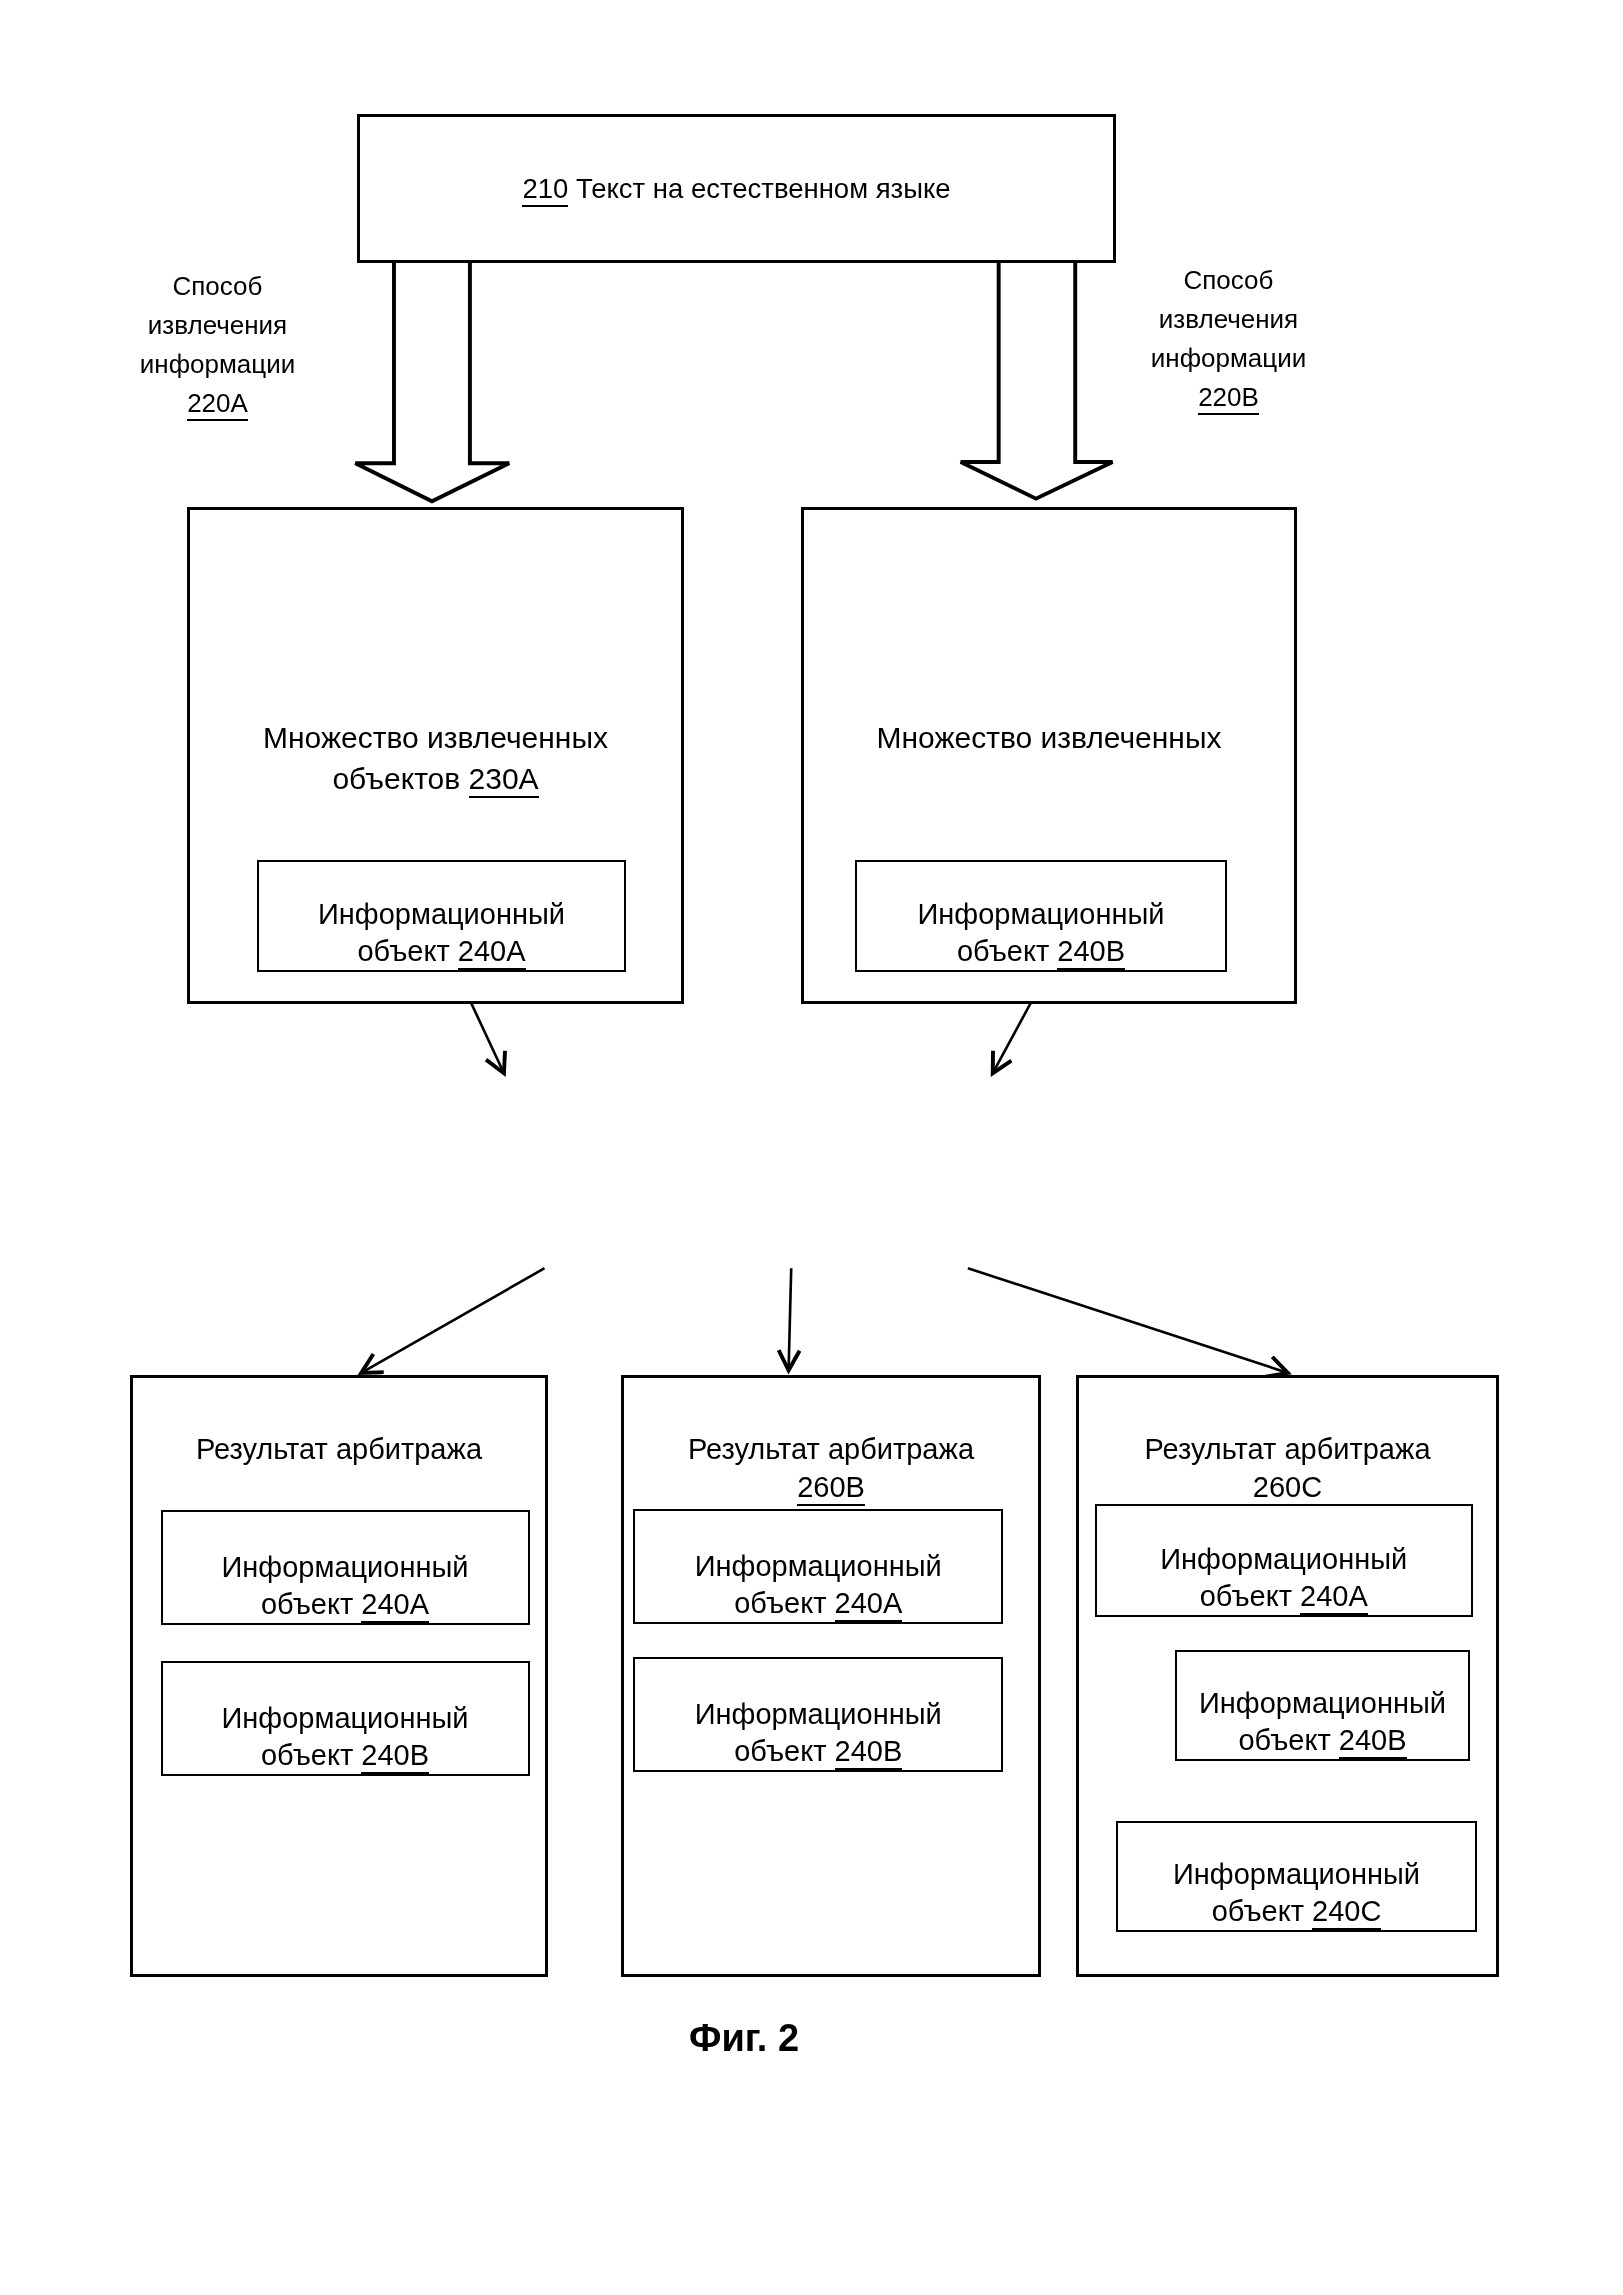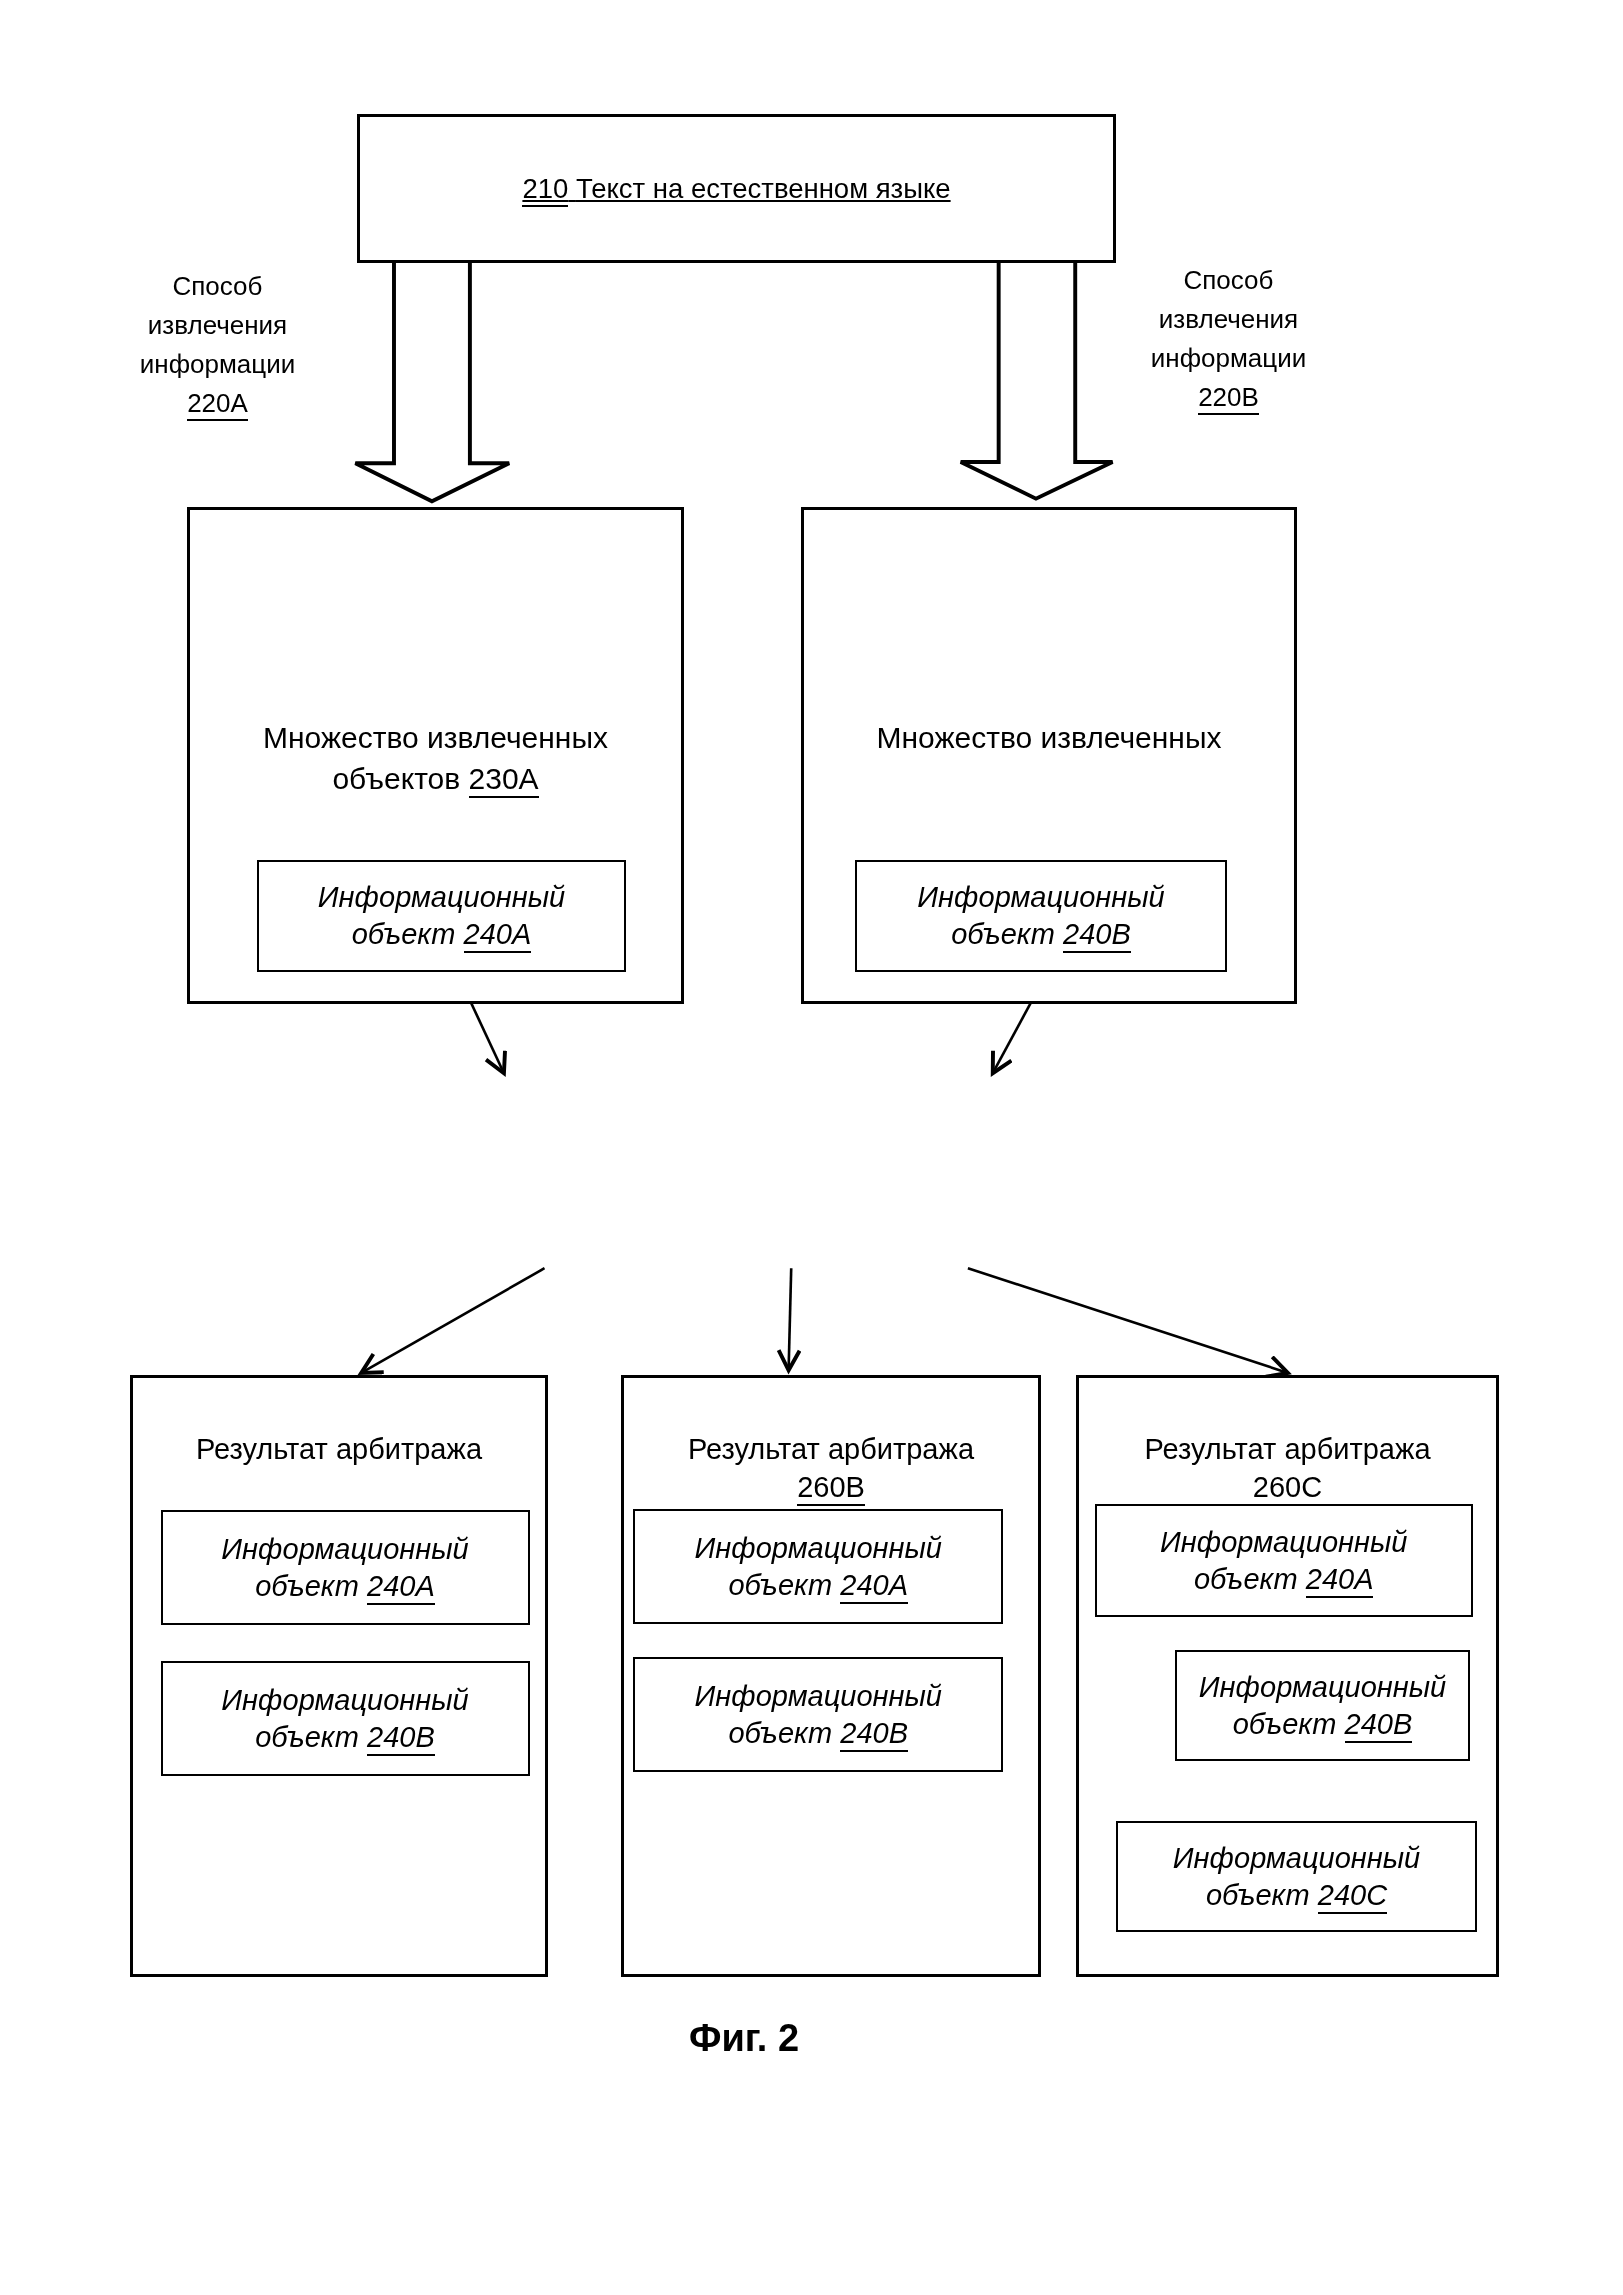--- a/index.html
+++ b/index.html
@@ -30,33 +30,31 @@
     box-sizing: border-box;
   }
   .box.thin { border-width: 3.3px; }
   .objbox {
     position: absolute;
     background: #ffffff;
     border: 2.6px solid #000000;
     box-sizing: border-box;
     display: flex;
     flex-direction: column;
-    justify-content: center;
+    justify-content: flex-end;
     align-items: center;
     text-align: center;
     font-size: 29px;
     line-height: 37px;
-    font-style: italic;
   }
   .center-flex {
     display: flex;
     justify-content: center;
     align-items: center;
     text-align: center;
-    text-decoration: underline;
   }
   .txt { white-space: nowrap; }
   .u {
     text-decoration: none;
     border-bottom: 2.6px solid #000000;
     padding-bottom: 1.3px;
   }
   .label-block {
     position: absolute;
     text-align: center;

